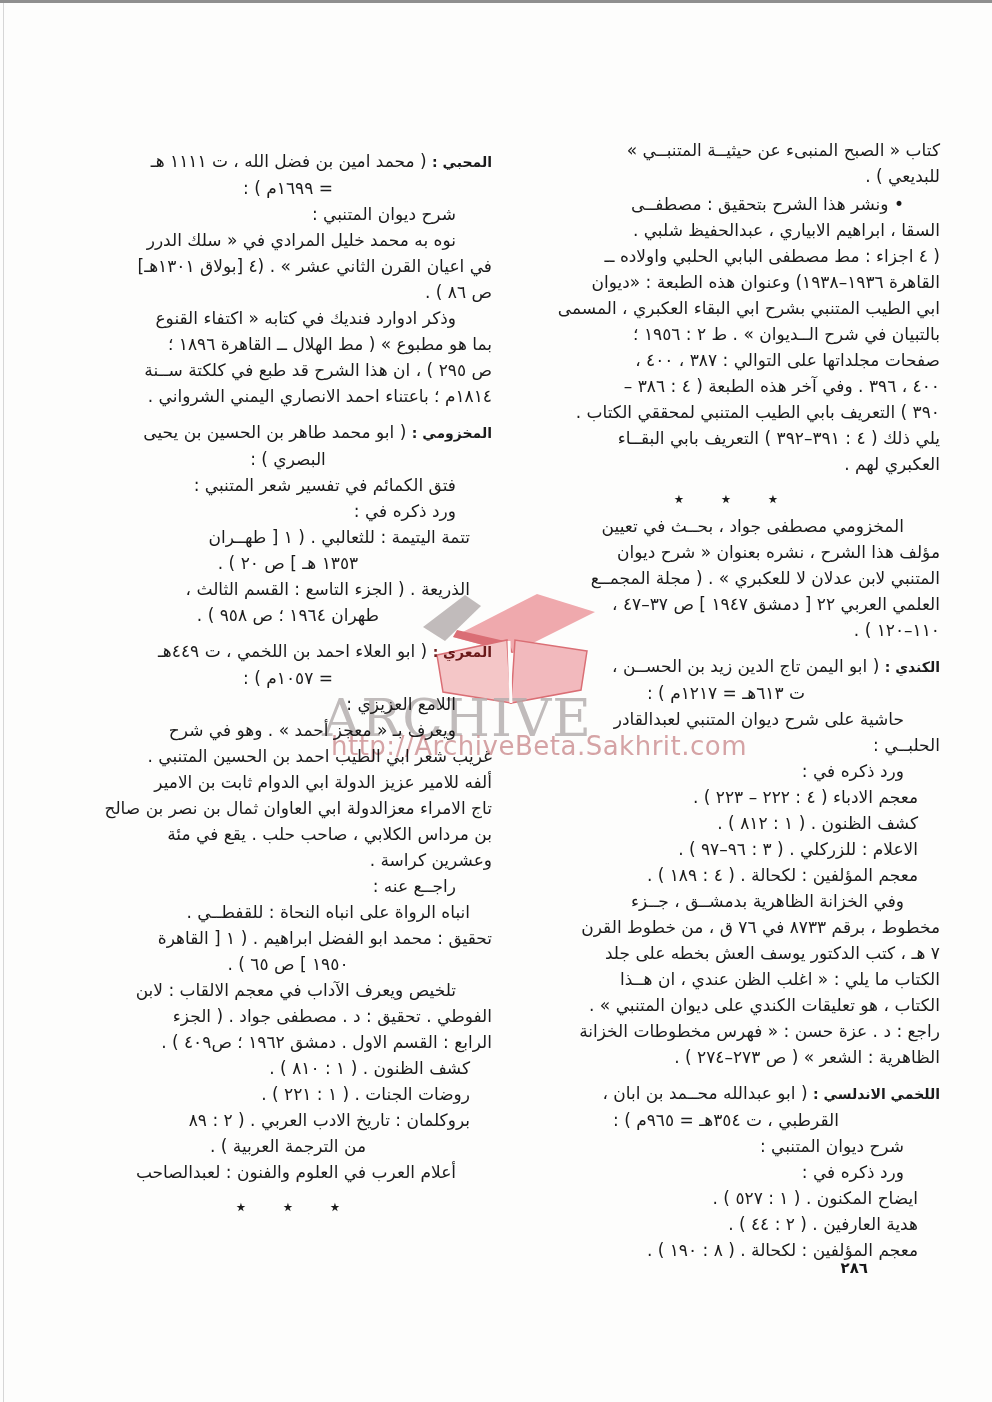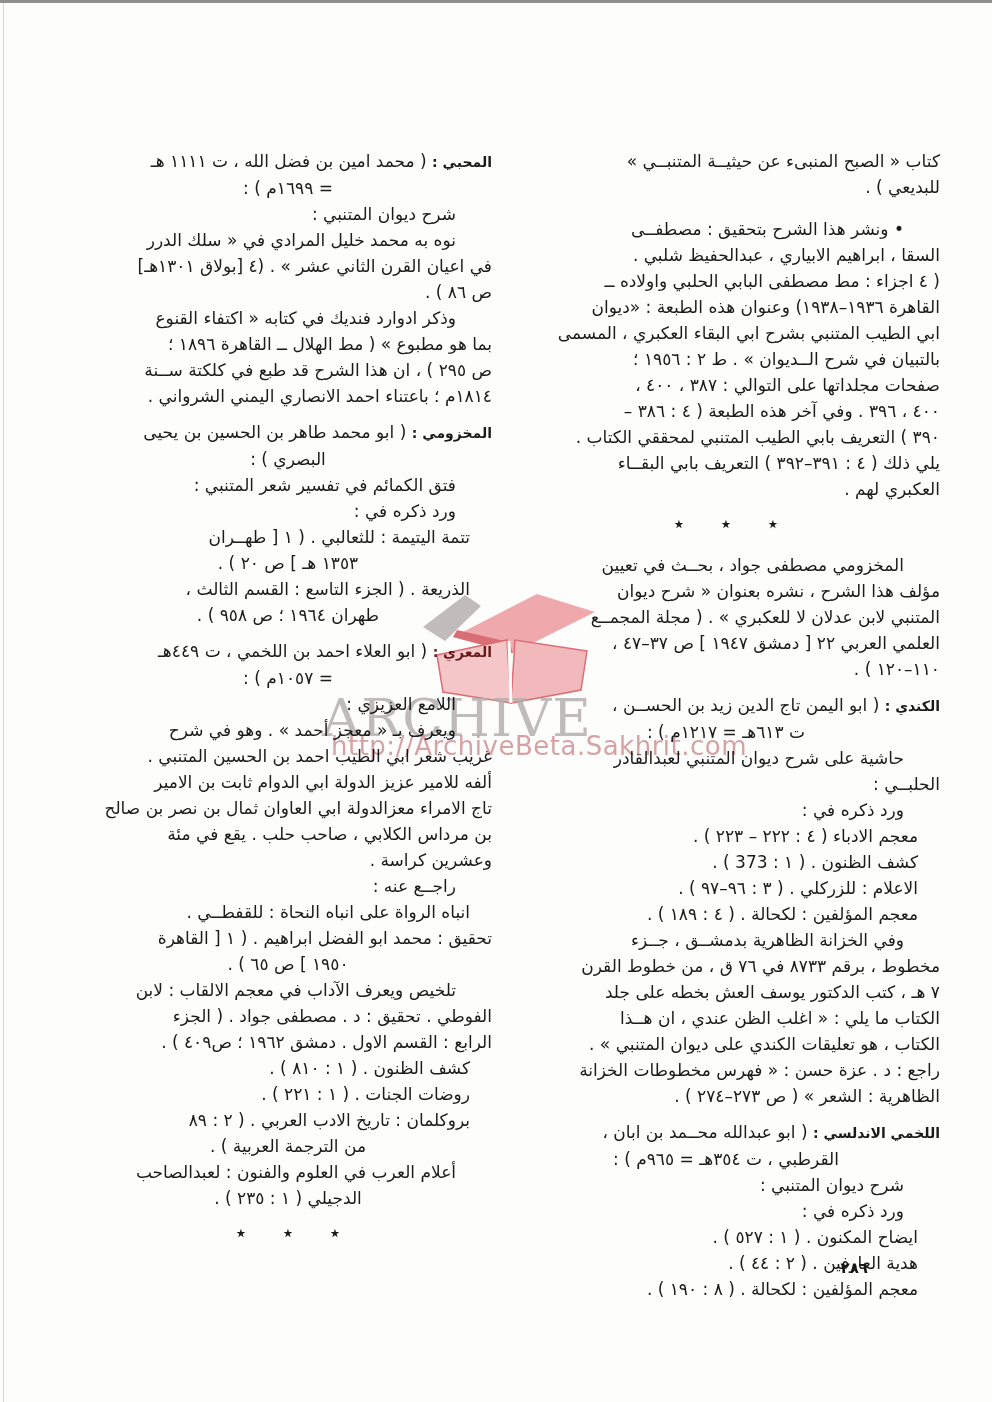--- a/index.html
+++ b/index.html
@@ -8,23 +8,23 @@
     width:992px;height:1402px;
     background:#fdfdfc;
     border-top:3px solid #8f8f8f;
     overflow:hidden;
     direction:rtl;
     font-family:"DejaVu Sans",sans-serif;
     color:#1b1b1b;
   }
   .edge-line{position:absolute;left:3px;top:0;height:100%;width:1px;background:#d6d6d6;}
   .col{position:absolute;font-size:17px;z-index:2;}
-  .col-right{top:145px;right:52px;width:428px;}
+  .col-right{top:134px;right:52px;width:428px;}
   .col-left{top:145px;right:500px;width:408px;}
-  .block{margin-top:16px;}
+  .block{margin-top:2px;}
   .block.entry{margin-top:10px;}
   .col > .block:first-child{margin-top:0;}
   .line{line-height:26px;text-align:right;white-space:nowrap;}
   .line.indent{padding-right:36px;}
   .line.sub{padding-right:22px;}
   .line.center{text-align:center;white-space:nowrap;}
   .term{font-weight:bold;font-size:14px;}
   .block.stars{
     margin:8px 0 2px;
     text-align:center;
@@ -85,21 +85,21 @@
         <div class="line flush">العلمي العربي ٢٢ [ دمشق ١٩٤٧ ] ص ٣٧–٤٧ ،</div>
         <div class="line flush">١١٠–١٢٠ ) .</div>
       </div>
       <div class="block entry">
         <div class="line flush"><span class="term">الكندي :</span><span> ( ابو اليمن تاج الدين زيد بن الحســن ،</span></div>
         <div class="line center">ت ٦١٣هـ = ١٢١٧م ) :</div>
         <div class="line indent">حاشية على شرح ديوان المتنبي لعبدالقادر</div>
         <div class="line flush">الحلبــي :</div>
         <div class="line indent">ورد ذكره في :</div>
         <div class="line sub">معجم الادباء ( ٤ : ٢٢٢ – ٢٢٣ ) .</div>
-        <div class="line sub">كشف الظنون . ( ١ : 373 ) .</div>
+        <div class="line sub">كشف الظنون . ( ١ : ٨١٢ ) .</div>
         <div class="line sub">الاعلام : للزركلي . ( ٣ : ٩٦–٩٧ ) .</div>
         <div class="line sub">معجم المؤلفين : لكحالة . ( ٤ : ١٨٩ ) .</div>
         <div class="line indent">وفي الخزانة الظاهرية بدمشــق ، جــزء</div>
         <div class="line flush">مخطوط ، برقم ٨٧٣٣ في ٧٦ ق ، من خطوط القرن</div>
         <div class="line flush">٧ هـ ، كتب الدكتور يوسف العش بخطه على جلد</div>
         <div class="line flush">الكتاب ما يلي : « اغلب الظن عندي ، ان هــذا</div>
         <div class="line flush">الكتاب ، هو تعليقات الكندي على ديوان المتنبي » .</div>
         <div class="line flush">راجع : د . عزة حسن : « فهرس مخطوطات الخزانة</div>
         <div class="line flush">الظاهرية : الشعر » ( ص ٢٧٣–٢٧٤ ) .</div>
       </div>
@@ -151,21 +151,20 @@
         <div class="line flush">تحقيق : محمد ابو الفضل ابراهيم . ( ١ [ القاهرة</div>
         <div class="line center">١٩٥٠ ] ص ٦٥ ) .</div>
         <div class="line indent">تلخيص ويعرف الآداب في معجم الالقاب : لابن</div>
         <div class="line flush">الفوطي . تحقيق : د . مصطفى جواد . ( الجزء</div>
         <div class="line flush">الرابع : القسم الاول . دمشق ١٩٦٢ ؛ ص٤٠٩ ) .</div>
         <div class="line sub">كشف الظنون . ( ١ : ٨١٠ ) .</div>
         <div class="line sub">روضات الجنات . ( ١ : ٢٢١ ) .</div>
         <div class="line sub">بروكلمان : تاريخ الادب العربي . ( ٢ : ٨٩</div>
         <div class="line center">من الترجمة العربية ) .</div>
         <div class="line indent">أعلام العرب في العلوم والفنون : لعبدالصاحب</div>
-        <div class="line center">الدجيلي ( ١ : ٢٣٥ ) .</div>
       </div>
       <div class="block stars">٭ ٭ ٭</div>
     </div>
 
   <div class="page-number">٢٨٦</div>
 
   <div class="watermark">
     <div class="wm-logo">
       <svg width="200" height="118" viewBox="0 0 200 118" xmlns="http://www.w3.org/2000/svg">
         <polygon points="8,36 50,4 66,15 30,50" fill="#b9b2b2"></polygon>

